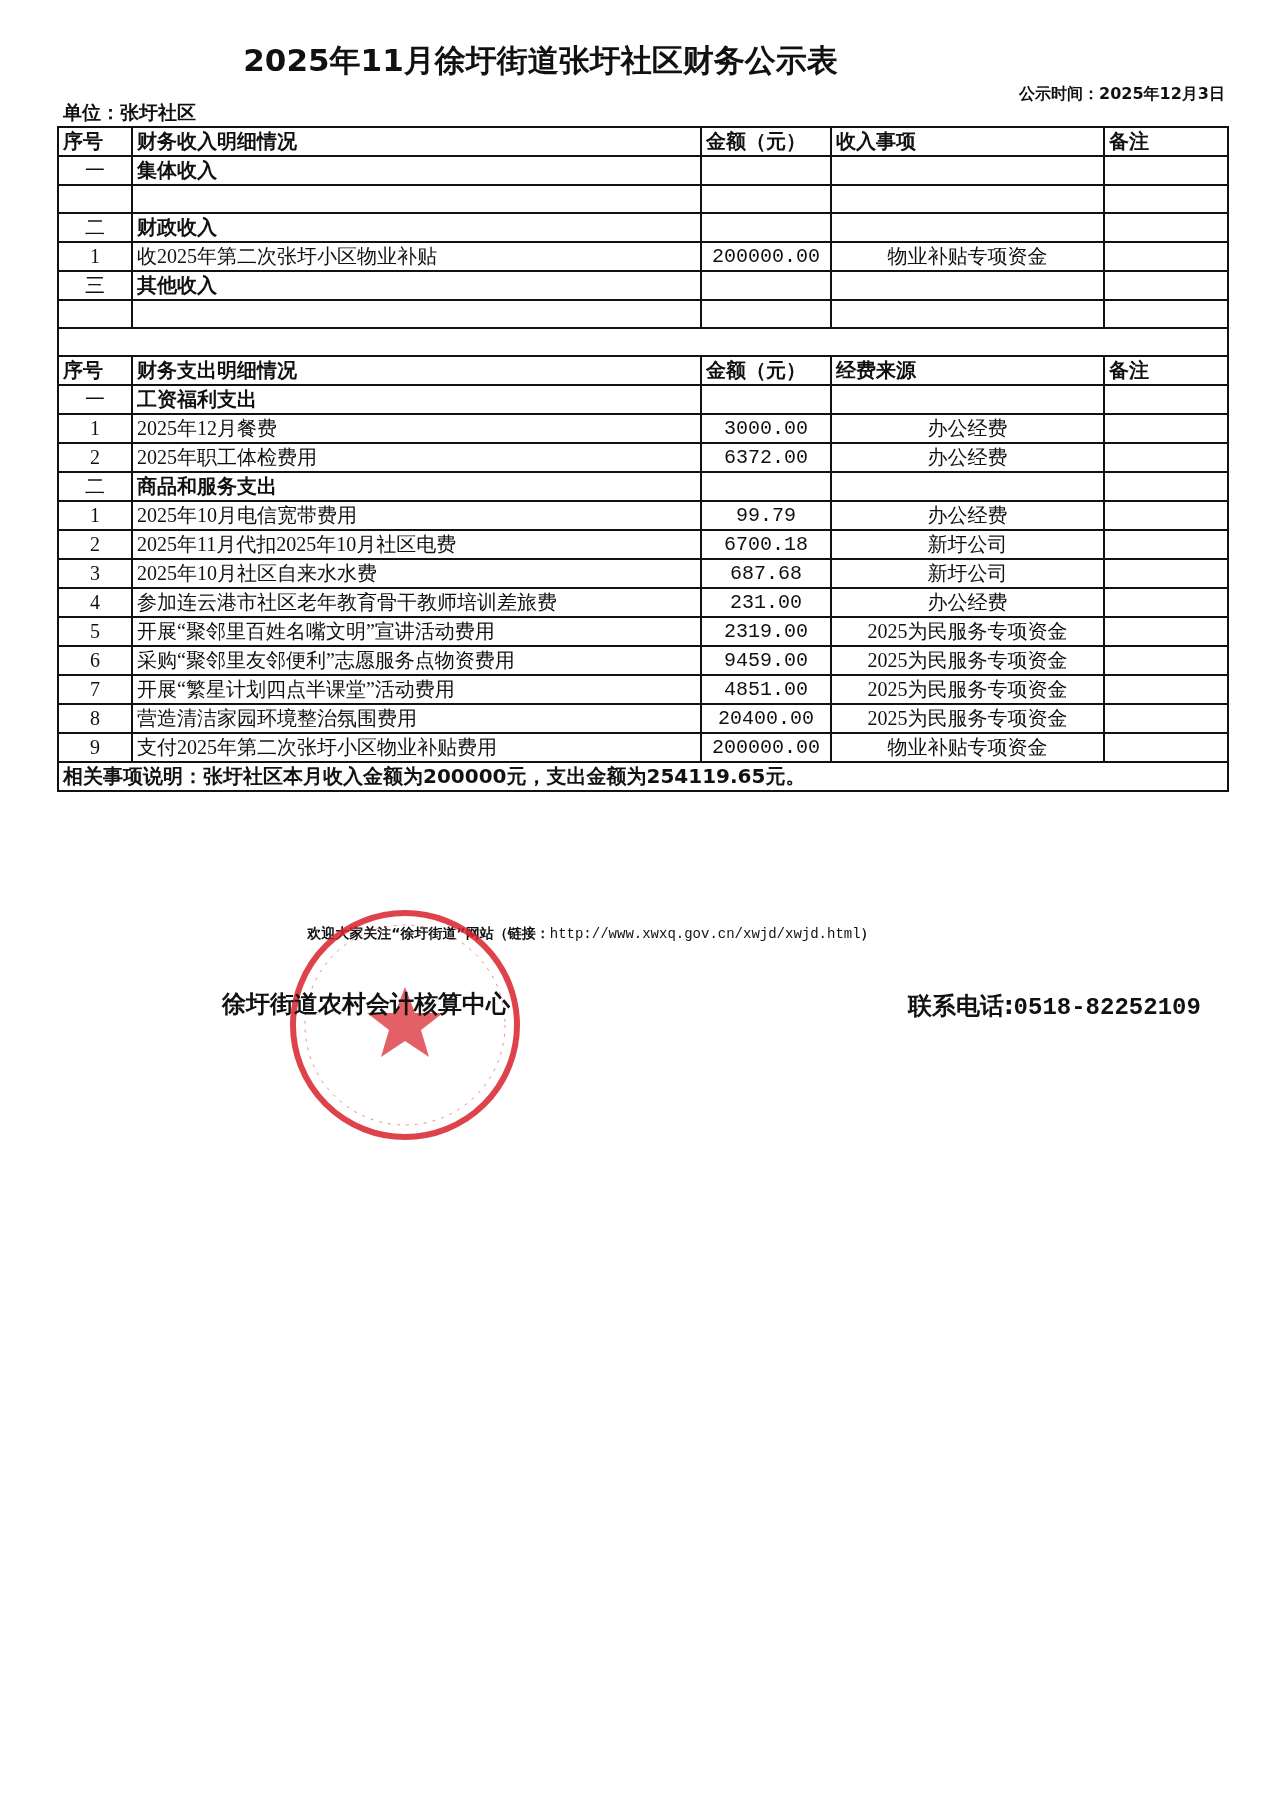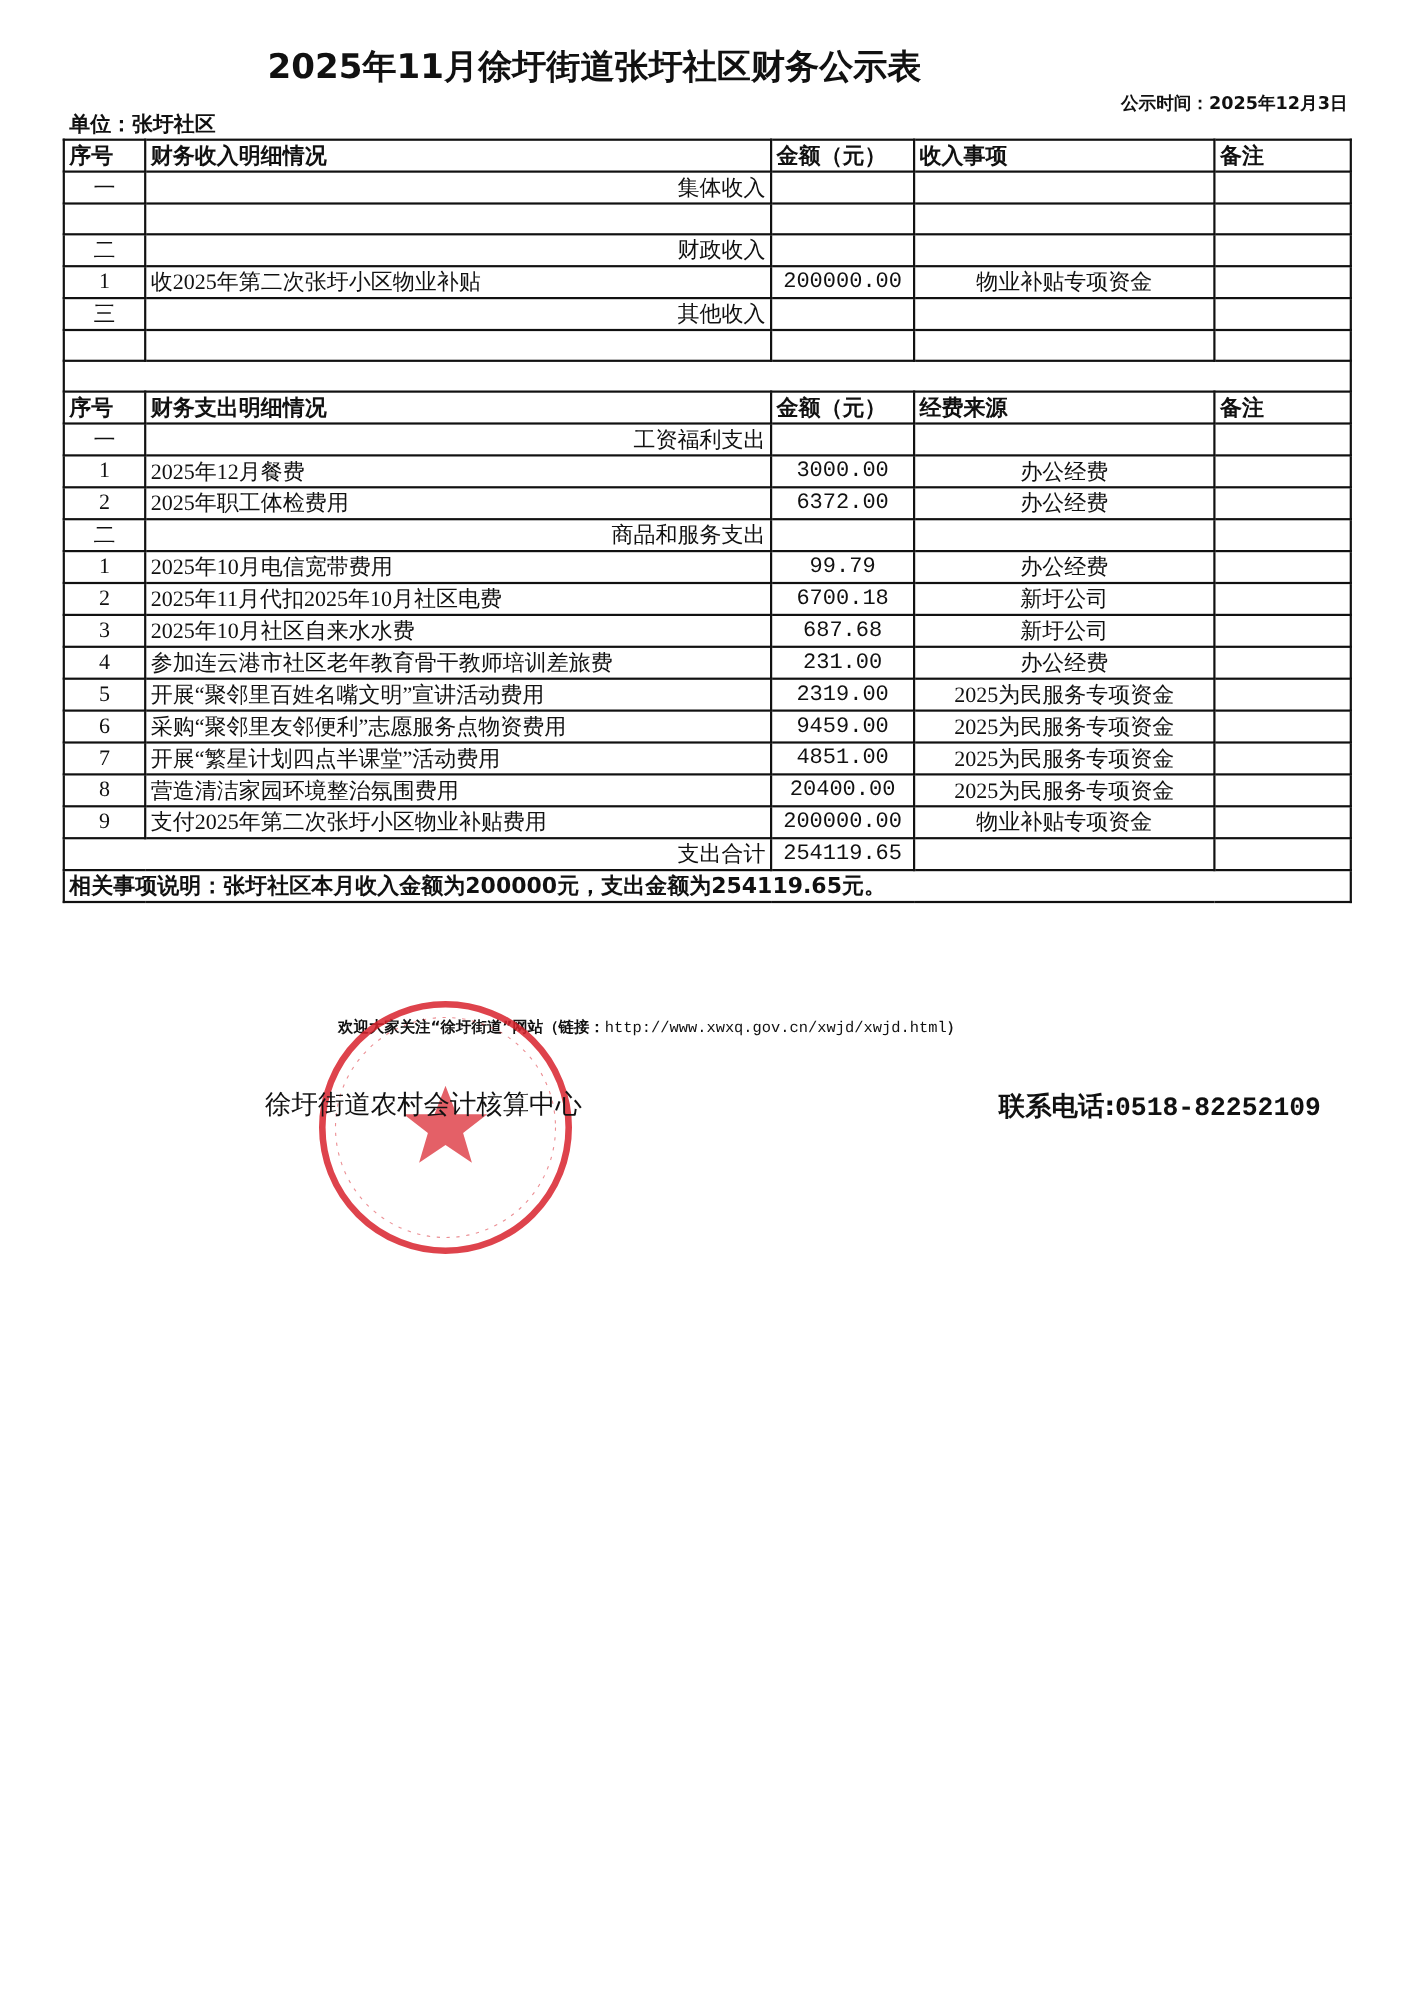--- a/index.html
+++ b/index.html
@@ -25,32 +25,32 @@
       white-space: nowrap; overflow: hidden; vertical-align: middle;
     }
     table.fin col.c1 { width: 74px; }
     table.fin col.c2 { width: 569px; }
     table.fin col.c3 { width: 130px; }
     table.fin col.c4 { width: 273px; }
     table.fin col.c5 { width: 124px; }
     .hdr td { height: 42px; font-weight: bold; font-family: "DejaVu Sans", sans-serif; font-size: 20px; }
     .hdr2 td { height: 27px; }
     .ctr { text-align: center; }
-    .bold { font-weight: normal; font-family: "DejaVu Sans", sans-serif; text-align: right; }
+    .bold { font-weight: bold; font-family: "DejaVu Sans", sans-serif; }
     .amt { text-align: center; font-family: "Liberation Mono", "DejaVu Sans Mono", monospace; font-size: 19px; }
     .total td { height: 28px; }
     .note td { height: 38px; font-family: "DejaVu Sans", sans-serif; font-size: 18px; font-weight: bold; }
     .gap td { height: 28px; }
 
     .website {
       position: absolute; top: 925px; left: 0; width: 1182px; text-align: center;
       font-size: 14px; font-weight: bold; font-family: "DejaVu Sans", sans-serif;
     }
     .website .url { font-family: "Liberation Mono", "DejaVu Sans Mono", monospace; font-weight: normal; }
-    .org { position: absolute; top: 988px; left: 222px; font-size: 24px; font-weight: normal; z-index: 2; margin-left: 19px; }
+    .org { position: absolute; top: 988px; left: 222px; font-size: 24px; font-weight: bold; z-index: 2; }
     .phone { position: absolute; top: 990px; left: 888px; font-size: 24px; font-weight: bold; font-family: "DejaVu Sans", sans-serif; margin-left: 20px; }
     .phone .num { font-family: "Liberation Mono", "DejaVu Sans Mono", monospace; }
 
     .seal { position: absolute; left: 285px; top: 905px; width: 240px; height: 240px; z-index: 1; opacity: 0.85; }
   </style>
 </head>
 <body>
 
 <div class="title">2025年11月徐圩街道张圩社区财务公示表</div>
 <div class="unit">单位：张圩社区</div>
@@ -210,26 +210,20 @@
       <td class="ctr">2025为民服务专项资金</td>
       <td></td>
     </tr>
     <tr>
       <td class="ctr">9</td>
       <td>支付2025年第二次张圩小区物业补贴费用</td>
       <td class="amt">200000.00</td>
       <td class="ctr">物业补贴专项资金</td>
       <td></td>
     </tr>
-    <tr class="total">
-      <td colspan="2" class="ctr bold">支出合计</td>
-      <td class="amt">254119.65</td>
-      <td></td>
-      <td></td>
-    </tr>
     <tr class="note">
       <td colspan="5">相关事项说明：张圩社区本月收入金额为200000元，支出金额为254119.65元。</td>
     </tr>
   </tbody>
 </table>
 
 <div class="website">
   <span>欢迎大家关注“徐圩街道”网站（链接：</span><span class="url">http://www.xwxq.gov.cn/xwjd/xwjd.html</span><span>）</span>
 </div>
 

